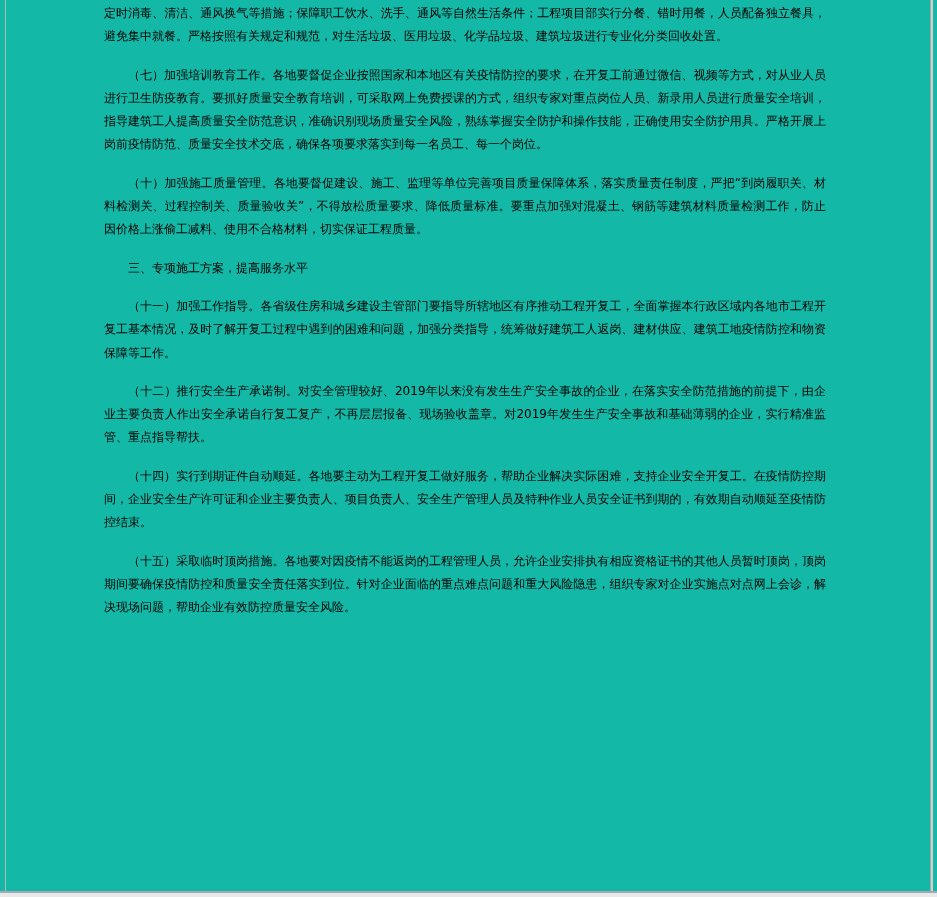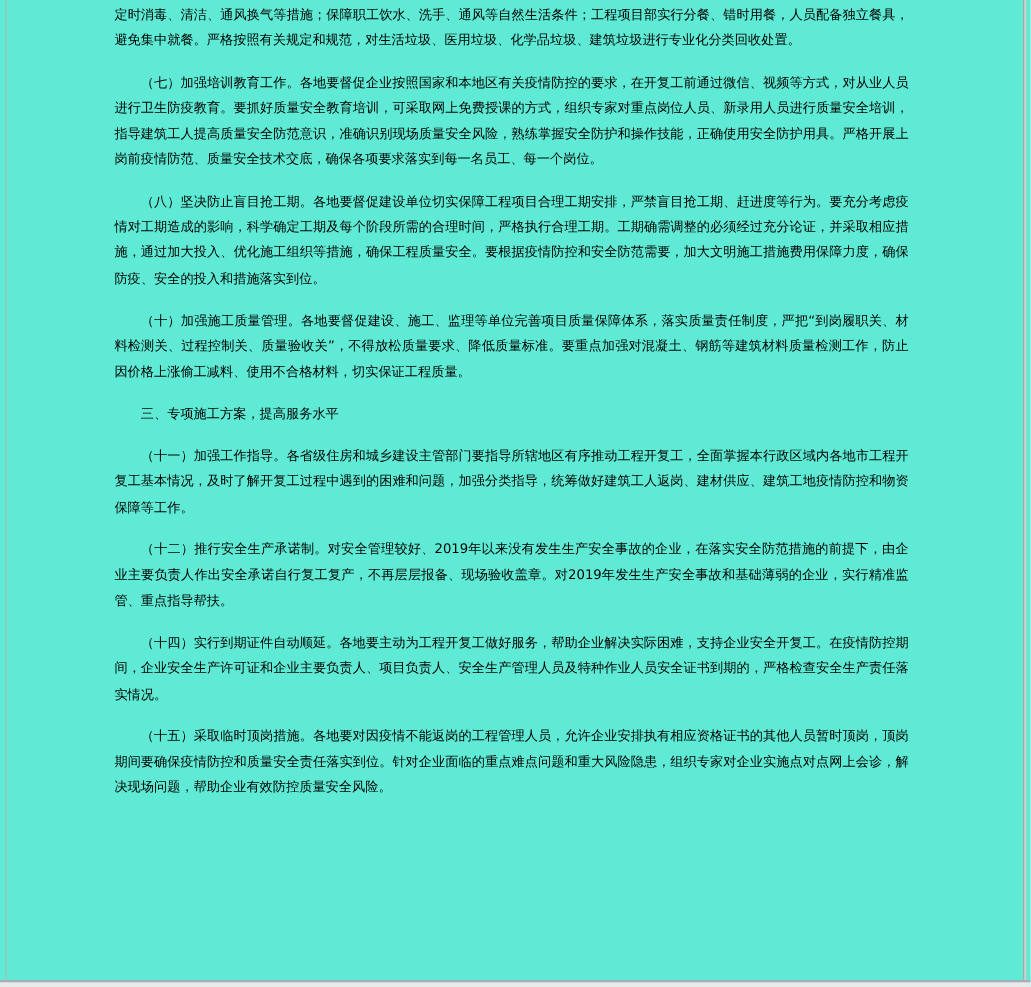--- a/index.html
+++ b/index.html
@@ -10,21 +10,21 @@
     width: 937px;
     height: 897px;
     position: relative;
     overflow: hidden;
     background: #ffffff;
     font-family: "DejaVu Sans", sans-serif;
   }
   .doc-sheet {
     position: absolute;
     left: 0; top: 0; right: 0; bottom: 6px;
-    background: #5eead4;
+    background: #14b8a6;
   }
   .doc-content {
     position: absolute;
     left: 104px;
     top: 2px;
     width: 722px;
     color: #000000;
     font-size: 12px;
     line-height: 23.3px;
     text-align: justify;
@@ -66,26 +66,25 @@
     background: #e9e9e9;
   }
 </style>
 </head>
 <body>
 
 <div class="doc-sheet">
   <div class="doc-content">
       <p class="para">定时消毒、清洁、通风换气等措施；保障职工饮水、洗手、通风等自然生活条件；工程项目部实行分餐、错时用餐，人员配备独立餐具，避免集中就餐。严格按照有关规定和规范，对生活垃圾、医用垃圾、化学品垃圾、建筑垃圾进行专业化分类回收处置。</p>
       <p class="para indent">（七）加强培训教育工作。各地要督促企业按照国家和本地区有关疫情防控的要求，在开复工前通过微信、视频等方式，对从业人员进行卫生防疫教育。要抓好质量安全教育培训，可采取网上免费授课的方式，组织专家对重点岗位人员、新录用人员进行质量安全培训，指导建筑工人提高质量安全防范意识，准确识别现场质量安全风险，熟练掌握安全防护和操作技能，正确使用安全防护用具。严格开展上岗前疫情防范、质量安全技术交底，确保各项要求落实到每一名员工、每一个岗位。</p>
-      <p class="para indent">（八）坚决防止盲目抢工期。各地要督促建设单位切实保障工程项目合理工期安排，严禁盲目抢工期、赶进度等行为。要充分考虑疫情对工期造成的影响，科学确定工期及每个阶段所需的合理时间，严格执行合理工期。工期确需调整的必须经过充分论证，并采取相应措施，通过加大投入、优化施工组织等措施，确保工程质量安全。要根据疫情防控和安全防范需要，加大文明施工措施费用保障力度，确保防疫、安全的投入和措施落实到位。</p>
       <p class="para indent">（十）加强施工质量管理。各地要督促建设、施工、监理等单位完善项目质量保障体系，落实质量责任制度，严把“到岗履职关、材料检测关、过程控制关、质量验收关”，不得放松质量要求、降低质量标准。要重点加强对混凝土、钢筋等建筑材料质量检测工作，防止因价格上涨偷工减料、使用不合格材料，切实保证工程质量。</p>
       <p class="para indent">三、专项施工方案，提高服务水平</p>
       <p class="para indent">（十一）加强工作指导。各省级住房和城乡建设主管部门要指导所辖地区有序推动工程开复工，全面掌握本行政区域内各地市工程开复工基本情况，及时了解开复工过程中遇到的困难和问题，加强分类指导，统筹做好建筑工人返岗、建材供应、建筑工地疫情防控和物资保障等工作。</p>
       <p class="para indent">（十二）推行安全生产承诺制。对安全管理较好、2019年以来没有发生生产安全事故的企业，在落实安全防范措施的前提下，由企业主要负责人作出安全承诺自行复工复产，不再层层报备、现场验收盖章。对2019年发生生产安全事故和基础薄弱的企业，实行精准监管、重点指导帮扶。</p>
-      <p class="para indent">（十四）实行到期证件自动顺延。各地要主动为工程开复工做好服务，帮助企业解决实际困难，支持企业安全开复工。在疫情防控期间，企业安全生产许可证和企业主要负责人、项目负责人、安全生产管理人员及特种作业人员安全证书到期的，严格检查安全生产责任落实情况。</p>
+      <p class="para indent">（十四）实行到期证件自动顺延。各地要主动为工程开复工做好服务，帮助企业解决实际困难，支持企业安全开复工。在疫情防控期间，企业安全生产许可证和企业主要负责人、项目负责人、安全生产管理人员及特种作业人员安全证书到期的，有效期自动顺延至疫情防控结束。</p>
       <p class="para indent">（十五）采取临时顶岗措施。各地要对因疫情不能返岗的工程管理人员，允许企业安排执有相应资格证书的其他人员暂时顶岗，顶岗期间要确保疫情防控和质量安全责任落实到位。针对企业面临的重点难点问题和重大风险隐患，组织专家对企业实施点对点网上会诊，解决现场问题，帮助企业有效防控质量安全风险。</p>
     </div>
 </div>
 
 <div class="frame-left"></div>
 <div class="frame-right"></div>
 <div class="frame-below"></div>
 <div class="frame-bottom"></div>
 
 </body></html>

